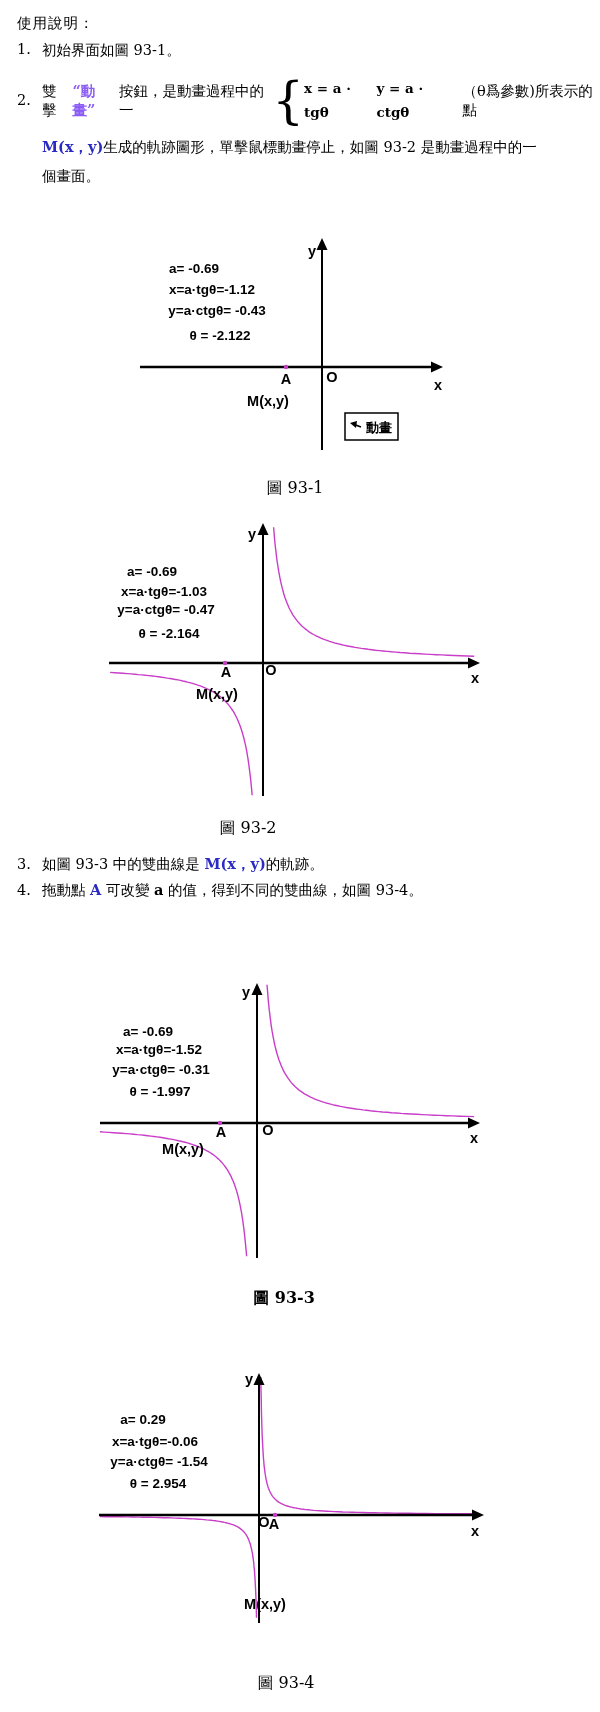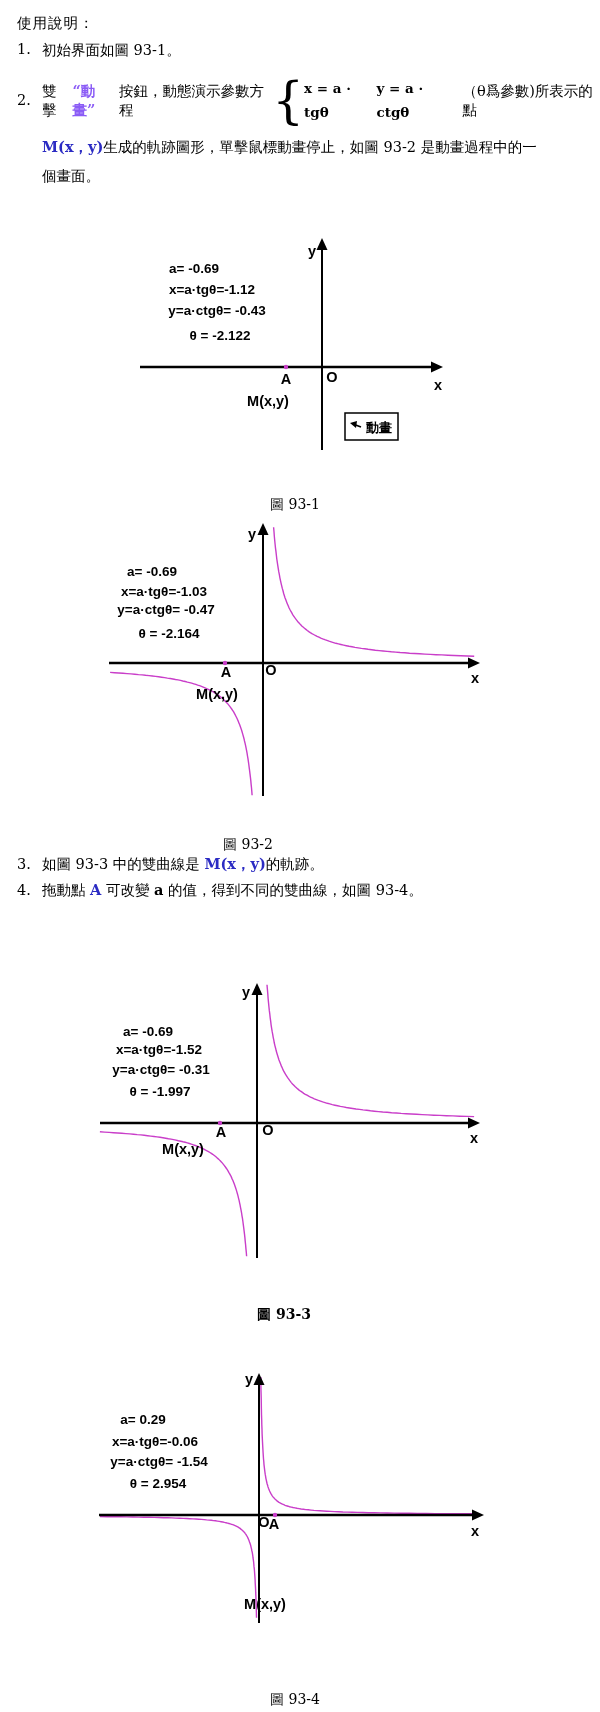--- a/index.html
+++ b/index.html
@@ -17,21 +17,21 @@
   .eqrow{display:flex;align-items:center;height:58px;}
   .eqrow .quote{font-weight:bold;margin:0 3px;}
   .brace{font-size:50px;font-weight:400;line-height:.9;margin-left:2px;font-family:"DejaVu Serif",serif;}
   .eqs{display:flex;flex-direction:row;font-weight:bold;font-size:13.5px;line-height:1.75;}
   .eqrow .post{margin-left:6px;}
   .cont{line-height:25px;margin-top:4px;}
   .mblue{font-weight:bold;}
   .apoint{font-weight:bold;}
   .avar{font-weight:bold;}
   .fig{position:absolute;left:0;}
-  .caption{position:absolute;font-size:14px;white-space:nowrap;transform:translateX(-50%);margin-top:18px;}
+  .caption{position:absolute;font-size:16px;white-space:nowrap;transform:translateX(-50%);}
   .li34{position:absolute;left:17px;top:851px;width:575px;font-size:14.5px;}
   .li34 .row{display:flex;line-height:26px;}
   .li34 .num{width:25px;flex:none;}
 </style>
 </head>
 <body>
 
 <div class="instructions">
   <div class="title">使用說明：</div>
 
@@ -39,21 +39,21 @@
     <span class="num">1.</span>
     <span>初始界面如圖 93-1。</span>
   </div>
 
   <div class="li item2">
     <span class="num">2.</span>
     <div>
       <div class="eqrow">
         <span>雙擊</span>
         <span class="quote" style="color: #8b5cf6;">“動畫”</span>
-        <span>按鈕，動態演示參數方程</span>
+        <span>按鈕，是動畫過程中的一</span>
         <span class="brace">{</span>
         <span class="eqs">
           <span>x = a · tgθ</span>
           <span>y = a · ctgθ</span>
         </span>
         <span class="post">（θ爲參數)所表示的點</span>
       </div>
       <div class="cont">
         <span class="mblue" style="color: rgb(43, 43, 195);">M(x，y)</span><span>生成的軌跡圖形，單擊鼠標動畫停止，如圖 93-2 是動畫過程中的一</span>
       </div>
@@ -148,13 +148,13 @@
     <text x="475" y="171" text-anchor="middle" fill="#000" font-size="14.5" font-weight="bold" font-family="&quot;Liberation Sans&quot;,sans-serif">x</text>
     <text x="264" y="162" text-anchor="middle" fill="#000" font-size="14.5" font-weight="bold" font-family="&quot;Liberation Sans&quot;,sans-serif">O</text>
     <text x="274" y="164" text-anchor="middle" fill="#000" font-size="14.5" font-weight="bold" font-family="&quot;Liberation Sans&quot;,sans-serif">A</text>
     <text x="265" y="244" text-anchor="middle" fill="#000" font-size="14.5" font-weight="bold" font-family="&quot;Liberation Sans&quot;,sans-serif">M(x,y)</text>
     <text x="143" y="59" text-anchor="middle" fill="#000" font-size="13.5" font-weight="bold" font-family="&quot;Liberation Sans&quot;,sans-serif">a= 0.29</text>
     <text x="155" y="81" text-anchor="middle" fill="#000" font-size="13.5" font-weight="bold" font-family="&quot;Liberation Sans&quot;,sans-serif">x=a·tgθ=-0.06</text>
     <text x="159" y="101" text-anchor="middle" fill="#000" font-size="13.5" font-weight="bold" font-family="&quot;Liberation Sans&quot;,sans-serif">y=a·ctgθ= -1.54</text>
     <text x="158" y="123" text-anchor="middle" fill="#000" font-size="13.5" font-weight="bold" font-family="&quot;Liberation Sans&quot;,sans-serif">θ = 2.954</text>
     <circle cx="275" cy="150" r="2.2" fill="#c93ec9"></circle>
   </svg>
-<div class="caption" style="left: 295px; top: 1673px;">圖 93-4</div>
+<div class="caption" style="left: 286px; top: 1673px;">圖 93-4</div>
 
 </body></html>

